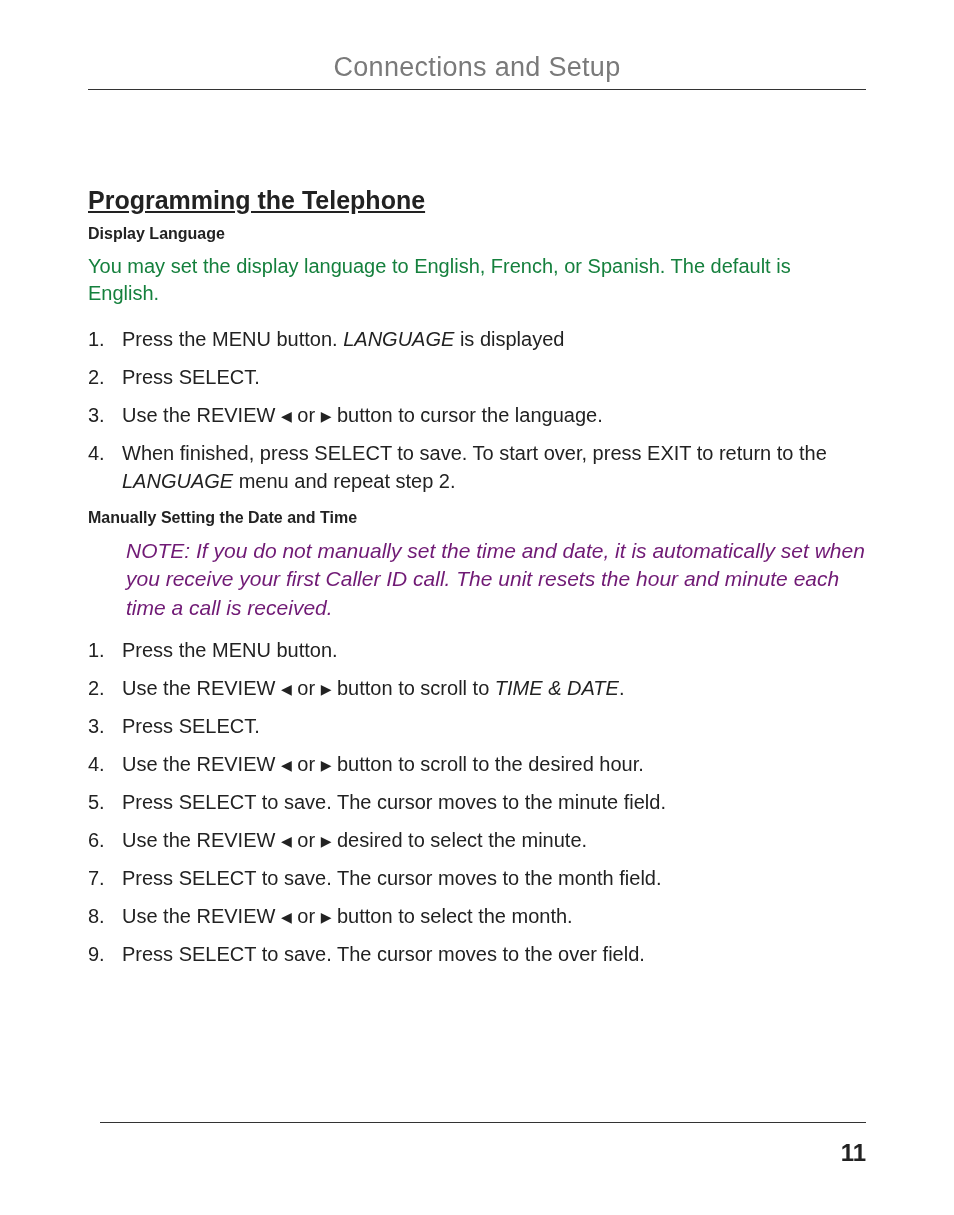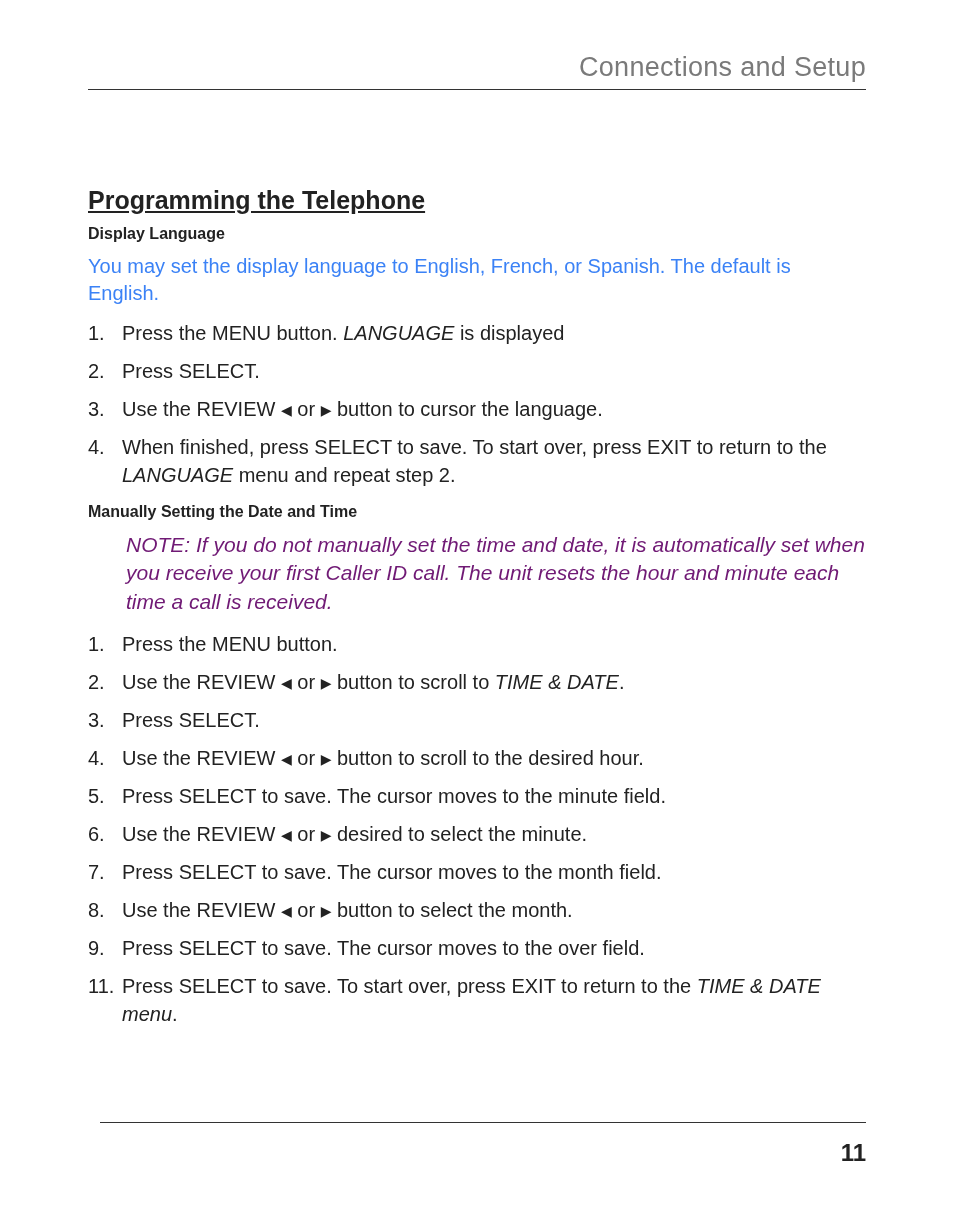--- a/index.html
+++ b/index.html
@@ -9,21 +9,21 @@
     color: #2b2b2b;
     width: 954px;
     height: 1215px;
     position: relative;
     padding: 52px 88px 0 88px;
   }
   .page-header {
     border-bottom: 1.5px solid #333;
     padding-bottom: 6px;
     margin-bottom: 96px;
-    text-align: right;
+    text-align: center;
   }
   .page-header-title {
     font-size: 27px;
     font-weight: 500;
     color: #7a7a7a;
     letter-spacing: 0.3px;
   }
   h2.section-heading {
     font-size: 25px;
     font-weight: 600;
@@ -33,22 +33,22 @@
   }
   h3.subsection-heading {
     font-size: 16px;
     font-weight: 700;
     margin-bottom: 10px;
     color: #222;
   }
   p.body-text {
     font-size: 20px;
     font-weight: 400;
-    color: #3b82f6;
-    margin-bottom: 12px;
+    color: #15803d;
+    margin-bottom: 18px;
     line-height: 1.35;
   }
   ol.steps {
     list-style: none;
     margin-bottom: 14px;
   }
   ol.steps > li {
     font-size: 20px;
     color: #222;
     line-height: 1.4;
@@ -165,23 +165,17 @@
   <li>
     <span class="num">8.</span>
     <span class="step-body">
       <span>Use the REVIEW </span><span class="tri">◀</span><span> or </span><span class="tri">▶</span><span> button to select the month.</span>
     </span>
   </li>
   <li>
     <span class="num">9.</span>
     <span class="step-body">Press SELECT to save. The cursor moves to the over field.</span>
   </li>
-  <li>
-    <span class="num">11.</span>
-    <span class="step-body">
-      <span>Press SELECT to save. To start over, press EXIT to return to the </span><span class="italic">TIME &amp; DATE menu</span><span>.</span>
-    </span>
-  </li>
 </ol>
 
 <div class="page-footer">
   <span class="page-number">11</span>
 </div>
 
 </body></html>

